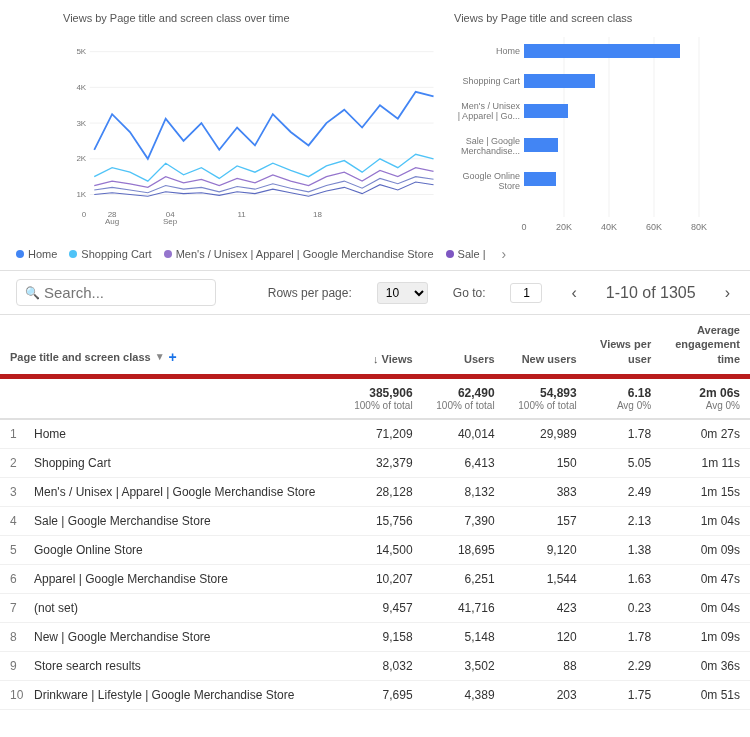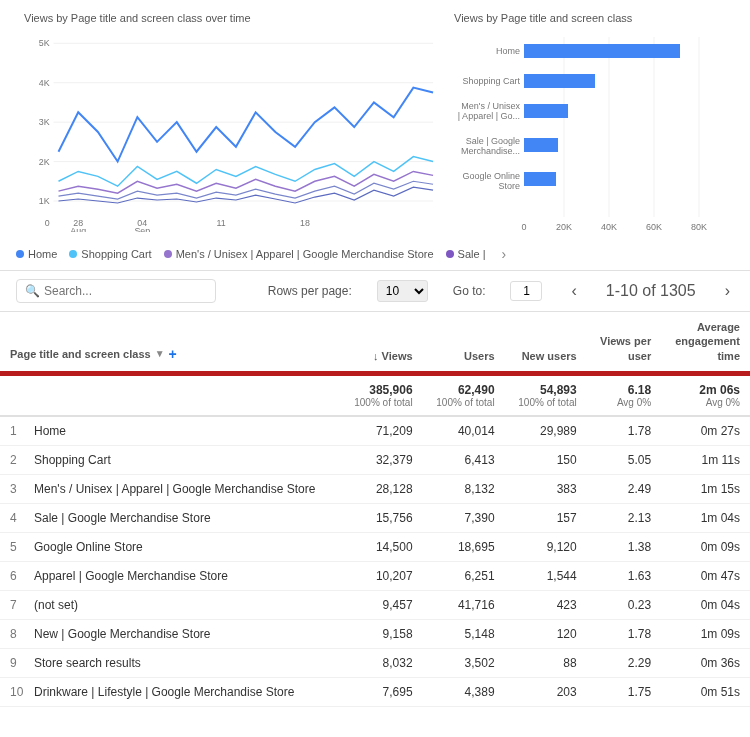--- a/index.html
+++ b/index.html
@@ -1,39 +1,39 @@
 <!DOCTYPE html>
 <html><head>
   <meta charset="utf-8">
   <style>
     * { box-sizing: border-box; margin: 0; padding: 0; }
     body { font-family: Arial, sans-serif; font-size: 12px; background: #fff; color: #333; width: 750px; }
 
-    .top-section { display: flex; padding: 12px 16px 8px 24px; gap: 16px; }
+    .top-section { display: flex; padding: 12px 16px 8px 24px; gap: 16px; margin-left: 39px; }
     .chart-left { flex: 1; min-width: 0; }
     .chart-right { width: 280px; flex-shrink: 0; }
     .chart-title { font-size: 11px; color: #555; margin-bottom: 8px; }
 
     
     .line-chart-container { position: relative; height: 200px; }
     .line-chart-svg { width: 100%; height: 100%; }
 
     
     .bar-chart-container { position: relative; height: 200px; }
 
     
     .legend { display: flex; flex-wrap: wrap; gap: 4px 12px; padding: 6px 16px 8px 16px; font-size: 11px; color: #555; align-items: center; border-bottom: 1px solid #e0e0e0; }
     .legend-item { display: flex; align-items: center; gap: 4px; }
     .legend-dot { width: 8px; height: 8px; border-radius: 50%; display: inline-block; }
     .legend-chevron { margin-left: 4px; cursor: pointer; font-size: 14px; color: #888; }
 
     
     .toolbar { display: flex; align-items: center; padding: 8px 16px; border-bottom: 1px solid #e0e0e0; gap: 8px; }
     .search-box { display: flex; align-items: center; border: 1px solid #ddd; border-radius: 4px; padding: 4px 8px; flex: 0 0 200px; }
-    .search-box input { border: none; outline: none; font-size: 12px; width: 100%; color: #ec4899; }
+    .search-box input { border: none; outline: none; font-size: 15px; width: 100%; color: #ec4899; }
     .toolbar-right { display: flex; align-items: center; gap: 25px; margin-left: auto; font-size: 12px; color: #555; }
     .rows-select { border: 1px solid #ddd; border-radius: 3px; padding: 2px 4px; font-size: 12px; }
     .goto-input { border: 1px solid #ddd; border-radius: 3px; padding: 2px 4px; width: 32px; font-size: 12px; text-align: center; }
     .nav-btn { background: none; border: none; cursor: pointer; font-size: 16px; color: #555; padding: 0 4px; }
     .page-info { font-size: 16px; color: #555; }
 
     
     .table-wrapper { overflow-x: auto; }
     table { width: 100%; border-collapse: collapse; font-size: 12px; }
     th { padding: 8px 10px; text-align: right; font-weight: 600; color: #555; font-size: 11px; border-bottom: 5px solid #b91c1c; vertical-align: bottom; line-height: 1.3; }

